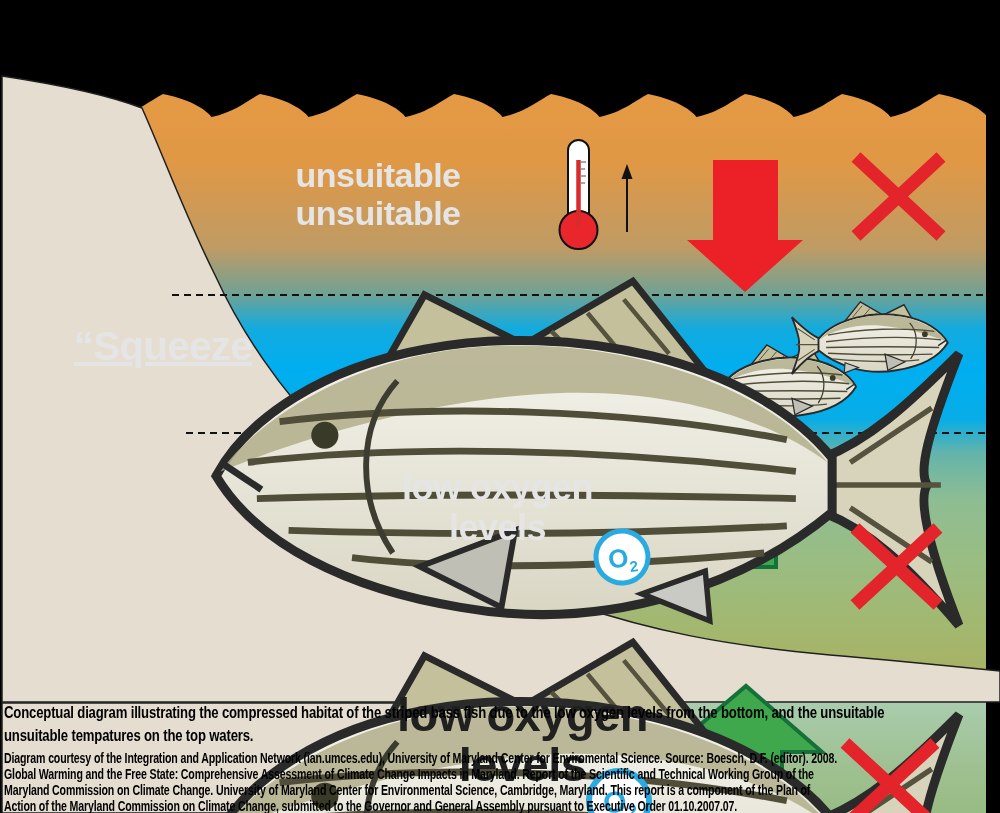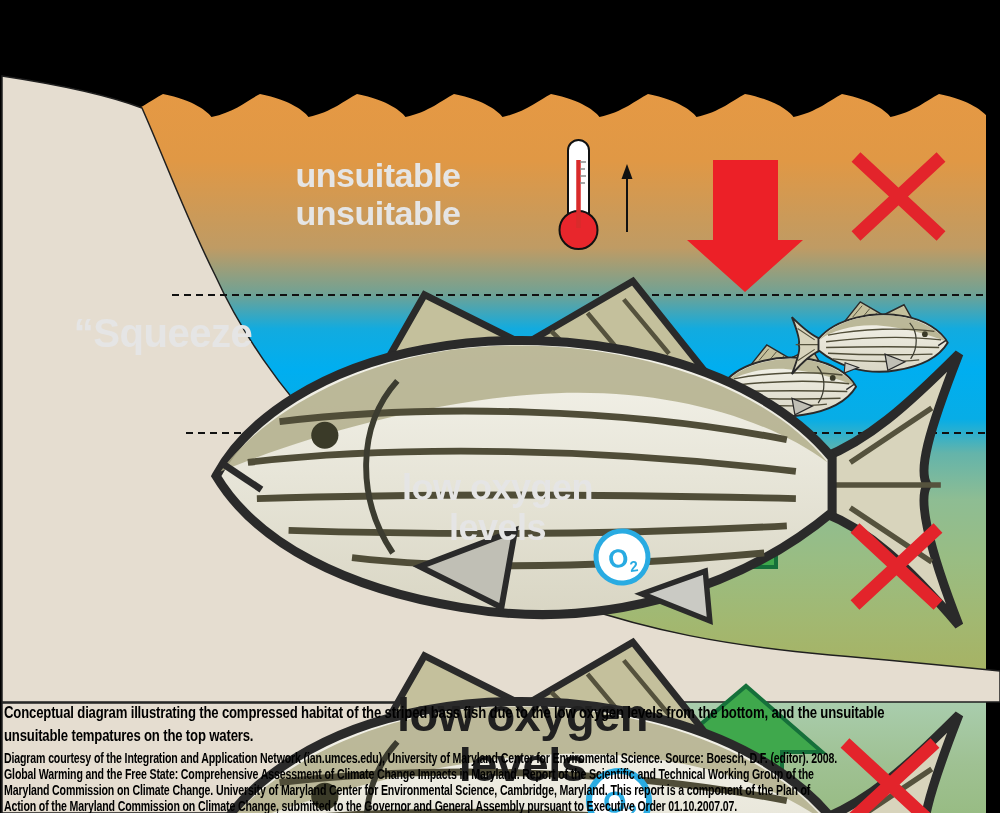--- a/index.html
+++ b/index.html
@@ -2,21 +2,21 @@
 <html><head>
 <meta charset="utf-8">
 <style>
   html,body{margin:0;padding:0;background:#000;}
   .stage{position:relative;width:1000px;height:813px;background:#000;overflow:hidden;
          font-family:"Liberation Sans",sans-serif;}
   .stage svg{position:absolute;left:0;top:0;}
   .lbl{position:absolute;color:#e5e5e5;font-weight:700;text-align:center;line-height:1.12;
        letter-spacing:-0.5px;}
   .lbl-temp{left:248px;top:156px;width:260px;font-size:34px;}
-  .lbl-squeeze{left:48px;top:311px;width:230px;font-size:40px;}
+  .lbl-squeeze{left:48px;top:324px;width:230px;font-size:40px;text-decoration:underline;}
   .lbl-oxy{left:385px;top:468px;width:225px;font-size:36px;}
   .lbl-oxy2{left:390px;top:690px;width:265px;font-size:47px;line-height:1.06;color:#202020;}
   .cap{position:absolute;left:4px;color:#000;font-weight:700;white-space:nowrap;
        transform-origin:left top;letter-spacing:-0.2px;}
   .cap-a{font-size:16px;transform:scaleX(0.82);}
   .cap-b{font-size:14.5px;transform:scaleX(0.73);}
 </style>
 </head>
 <body>
 

